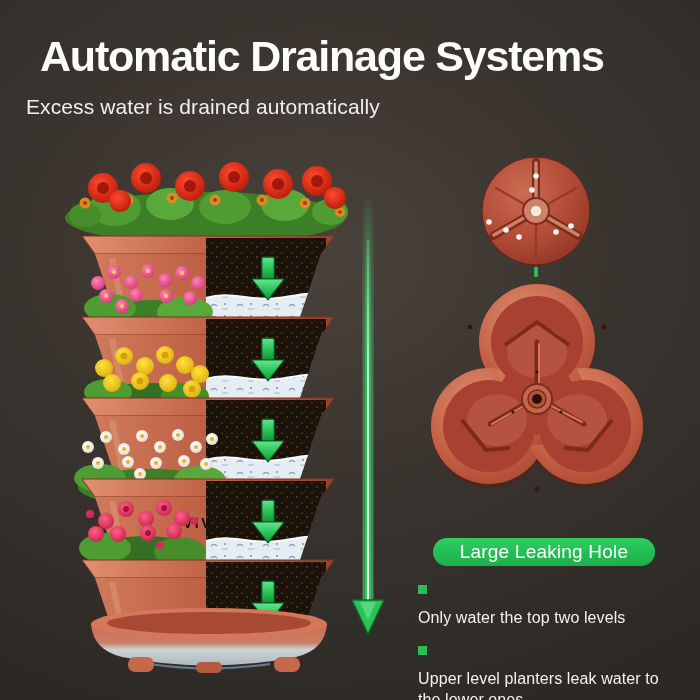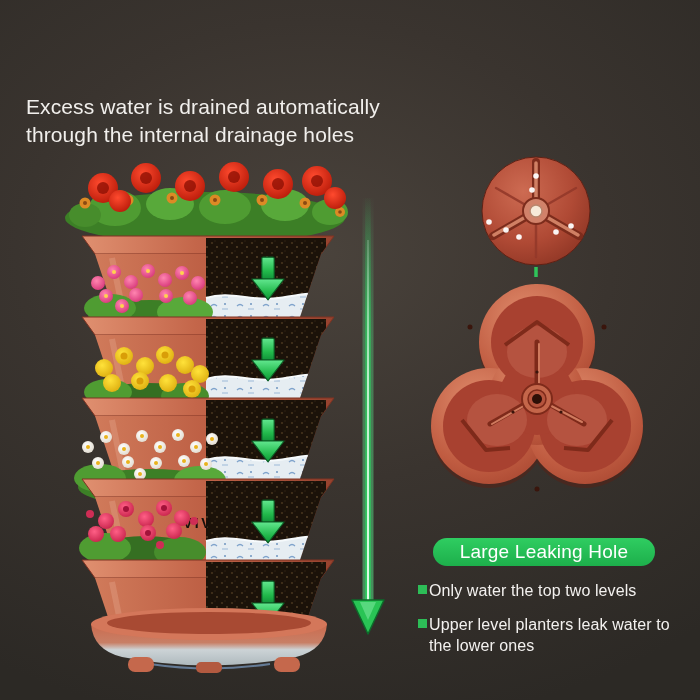--- a/index.html
+++ b/index.html
@@ -14,21 +14,21 @@
     font-size:43px;font-weight:700;letter-spacing:-1.2px;color:#fcfcfb;line-height:1.08;
   }
   .subtitle{left:26px;top:93px;font-size:21px;font-weight:400;color:#f1efec;line-height:28px;letter-spacing:0.1px;}
   .badge{
     left:433px;top:538px;width:222px;height:28px;border-radius:17px;
     background:linear-gradient(180deg,#2fcd61 0%,#1daf4b 100%);
     display:flex;align-items:center;justify-content:center;
     color:#ffffff;font-size:19px;font-weight:500;letter-spacing:0.2px;
   }
   .bullets{left:418px;top:580px;width:252px;display:flex;flex-direction:column;gap:13px;}
-  .bullet{display:flex;gap:2px;}
+  .bullet{display:flex;gap:13px;flex-direction:column;}
   .bullet .sq{flex:0 0 auto;width:9px;height:9px;margin-top:5px;background:#2dbd57;}
   .bullet .tx{font-size:16px;line-height:21px;color:#f3f1ef;letter-spacing:0.1px;}
   svg{position:absolute;left:0;top:0;}
   svg text{font-family:"Liberation Sans", sans-serif;}
 </style>
 </head>
 <body>
 
 <div class="canvas">
 
@@ -453,23 +453,23 @@
         <circle cx="470" cy="327" r="2.5"></circle>
           <circle cx="604" cy="327" r="2.5"></circle>
           <circle cx="537" cy="489" r="2.5"></circle>
         <circle cx="537" cy="372" r="1.6"></circle>
           <circle cx="513" cy="412" r="1.6"></circle>
           <circle cx="561" cy="412" r="1.6"></circle>
       </g>
     </g>
   </svg>
 
+  <h1 class="abs title" style="margin:0;">Automatic Drainage Systems</h1>
   <div class="abs subtitle">
     <div>Excess water is drained automatically</div>
-    <div>through the internal drainage holes</div>
   </div>
 
   <div class="abs badge">
     <span>Large Leaking Hole</span>
   </div>
 
   <div class="abs bullets">
     <div class="bullet">
       <span class="sq"></span>
       <span class="tx">Only water the top two levels</span>

